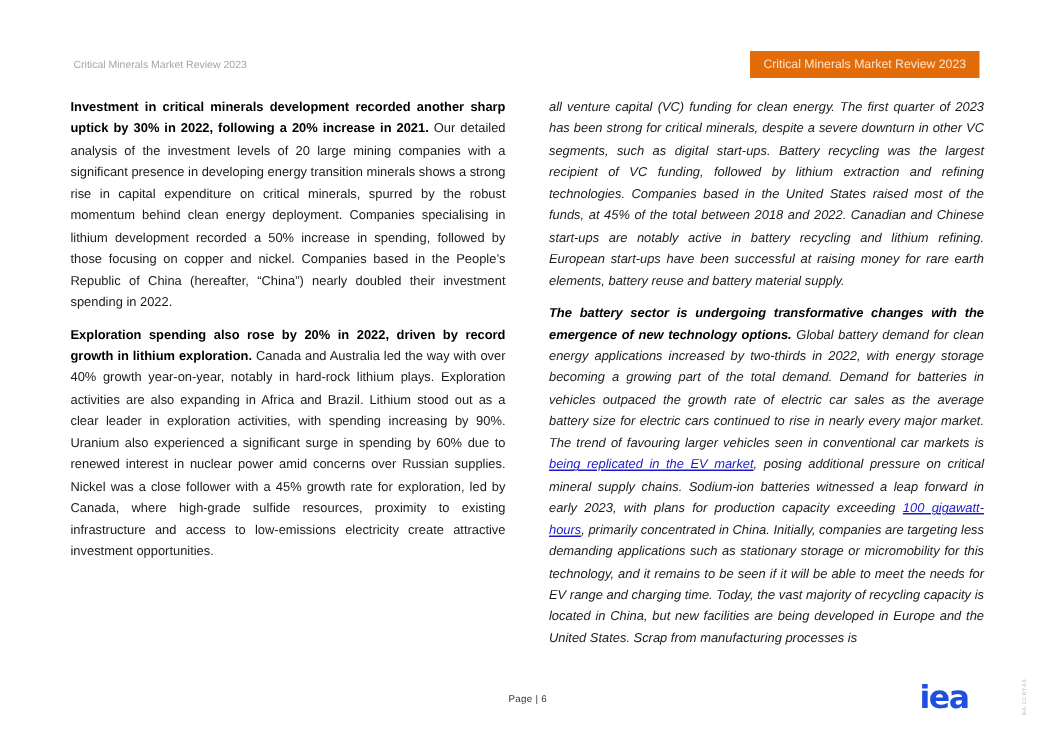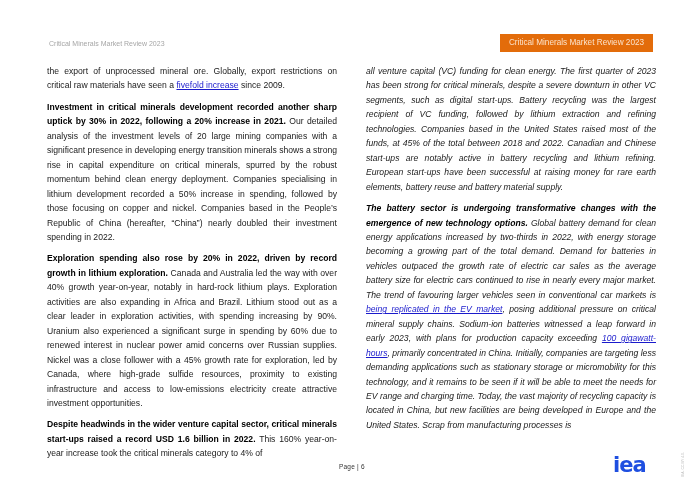--- a/index.html
+++ b/index.html
@@ -37,30 +37,24 @@
   }
 </style>
 </head>
 <body>
 
 <div class="hdr-left">Critical Minerals Market Review 2023</div>
 <div class="hdr-right">Critical Minerals Market Review 2023</div>
 
 <div class="col left">
   <p>
-    <span>the export of unprocessed mineral ore. Globally, export restrictions on critical raw materials have seen a </span><a href="#">fivefold increase</a><span> since 2009.</span>
-  </p>
-  <p>
     <b>Investment in critical minerals development recorded another sharp uptick by 30% in 2022, following a 20% increase in 2021.</b><span> Our detailed analysis of the investment levels of 20 large mining companies with a significant presence in developing energy transition minerals shows a strong rise in capital expenditure on critical minerals, spurred by the robust momentum behind clean energy deployment. Companies specialising in lithium development recorded a 50% increase in spending, followed by those focusing on copper and nickel. Companies based in the People’s Republic of China (hereafter, “China”) nearly doubled their investment spending in 2022.</span>
   </p>
   <p>
     <b>Exploration spending also rose by 20% in 2022, driven by record growth in lithium exploration.</b><span> Canada and Australia led the way with over 40% growth year-on-year, notably in hard-rock lithium plays. Exploration activities are also expanding in Africa and Brazil. Lithium stood out as a clear leader in exploration activities, with spending increasing by 90%. Uranium also experienced a significant surge in spending by 60% due to renewed interest in nuclear power amid concerns over Russian supplies. Nickel was a close follower with a 45% growth rate for exploration, led by Canada, where high-grade sulfide resources, proximity to existing infrastructure and access to low-emissions electricity create attractive investment opportunities.</span>
-  </p>
-  <p>
-    <b>Despite headwinds in the wider venture capital sector, critical minerals start-ups raised a record USD 1.6 billion in 2022.</b><span> This 160% year-on-year increase took the critical minerals category to 4% of</span>
   </p>
 </div>
 
 <div class="col right">
   <p>
     <span>all venture capital (VC) funding for clean energy. The first quarter of 2023 has been strong for critical minerals, despite a severe downturn in other VC segments, such as digital start-ups. Battery recycling was the largest recipient of VC funding, followed by lithium extraction and refining technologies. Companies based in the United States raised most of the funds, at 45% of the total between 2018 and 2022. Canadian and Chinese start-ups are notably active in battery recycling and lithium refining. European start-ups have been successful at raising money for rare earth elements, battery reuse and battery material supply.</span>
   </p>
   <p>
     <b>The battery sector is undergoing transformative changes with the emergence of new technology options.</b><span> Global battery demand for clean energy applications increased by two-thirds in 2022, with energy storage becoming a growing part of the total demand. Demand for batteries in vehicles outpaced the growth rate of electric car sales as the average battery size for electric cars continued to rise in nearly every major market. The trend of favouring larger vehicles seen in conventional car markets is </span><a href="#">being replicated in the EV market</a><span>, posing additional pressure on critical mineral supply chains. Sodium-ion batteries witnessed a leap forward in early 2023, with plans for production capacity exceeding </span><a href="#">100 gigawatt-hours</a><span>, primarily concentrated in China. Initially, companies are targeting less demanding applications such as stationary storage or micromobility for this technology, and it remains to be seen if it will be able to meet the needs for EV range and charging time. Today, the vast majority of recycling capacity is located in China, but new facilities are being developed in Europe and the United States. Scrap from manufacturing processes is</span>
   </p>

